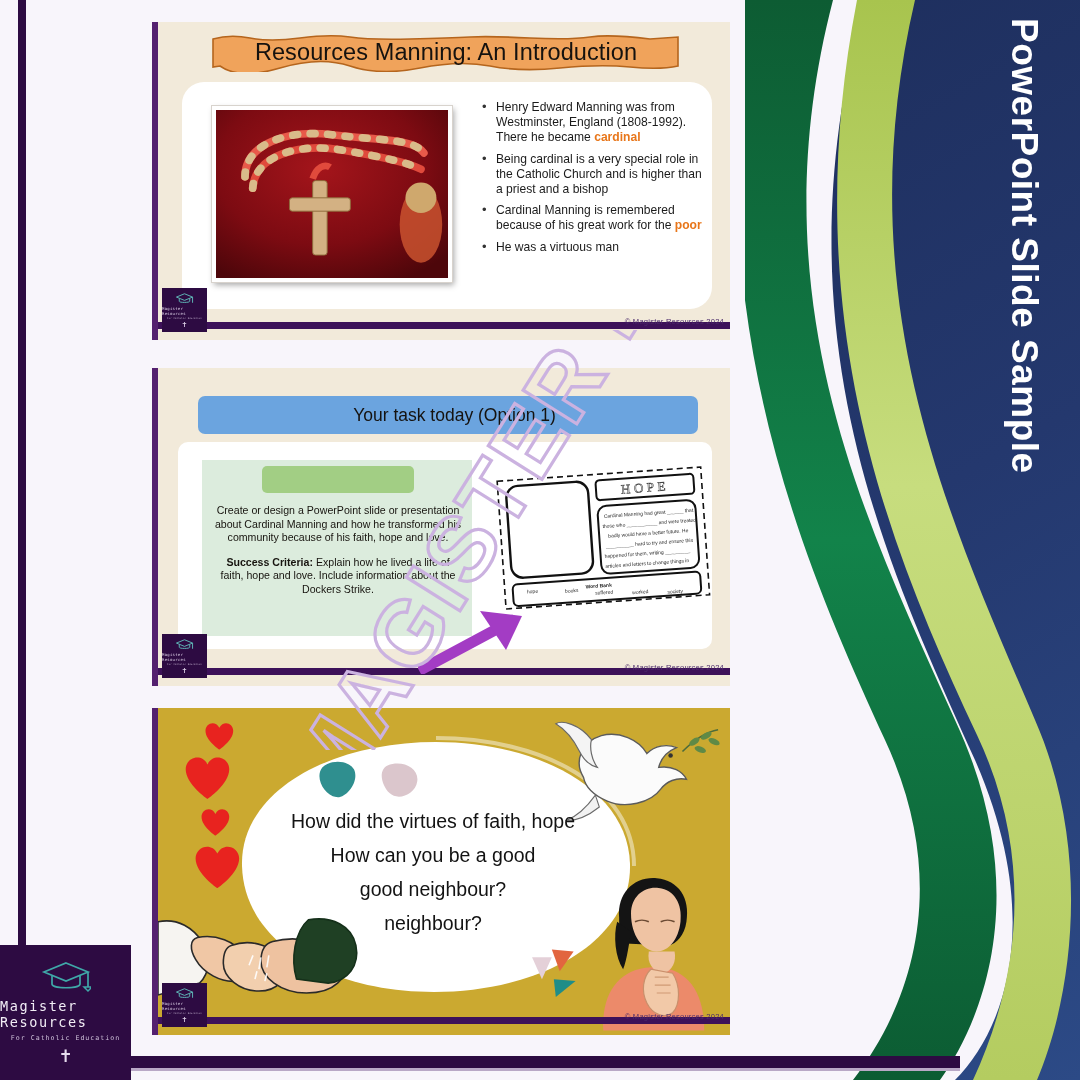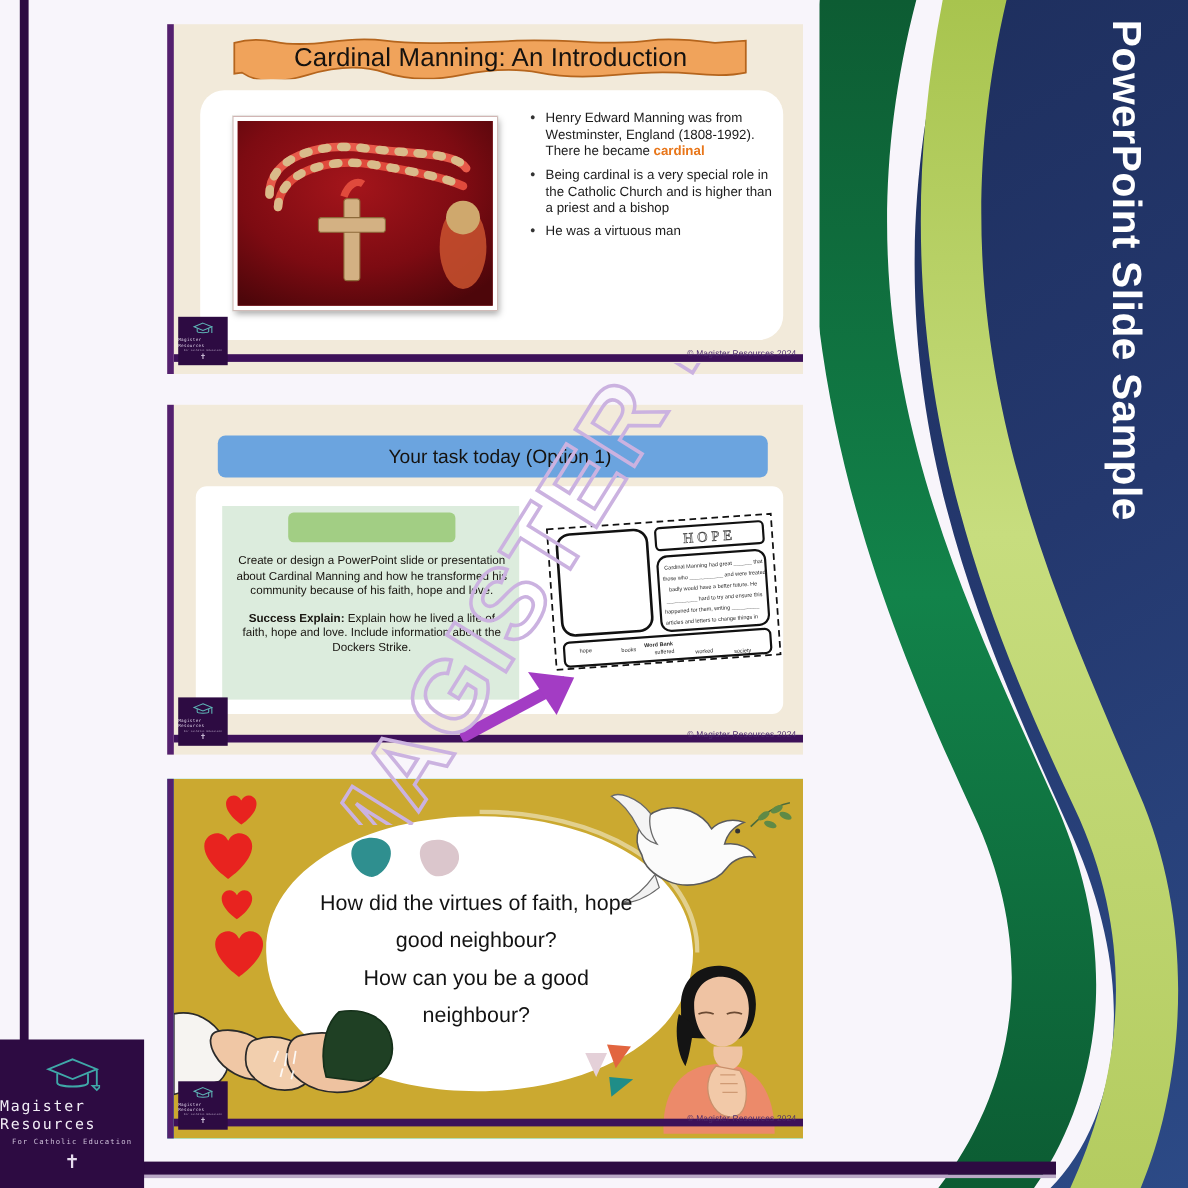--- a/index.html
+++ b/index.html
@@ -120,21 +120,21 @@
     text-align:center; font-size:10.6px; line-height:13.6px; color:#17140f;
   }
   .s2-task p + p { margin-top:11px; }
   .s2-task b { font-weight:bold; }
   .worksheet { position:absolute; left:318px; top:16px; width:216px; height:178px; }
 
   
   .arrow { position:absolute; left:418px; top:604px; width:118px; height:70px; }
 
   
-  #slide3 { top:708px; height:327px; background:#5eead4; }
+  #slide3 { top:708px; height:327px; background:#84cc16; }
   .s3-bg { position:absolute; inset:0; background:#cba930; }
   .s3-blob { position:absolute; left:78px; top:28px; width:400px; height:262px; }
   .s3-text {
     position:absolute; left:96px; top:96px; width:358px;
     text-align:center; font-size:19.5px; line-height:34px; color:#131313;
   }
   .s3-art { position:absolute; inset:0; }
 
   
   .watermark {
@@ -182,21 +182,21 @@
   </div>
 
   <div class="left-rule"></div>
 
   <div class="slide" id="slide1">
     <div class="slide-inner">
       <div class="s1-title-wrap">
         <svg class="s1-title-bg" viewBox="0 0 472 40" preserveAspectRatio="none">
           <path d="M3,7 Q20,2 40,6 T90,6 T140,5 T200,7 T260,5 T320,6 T380,5 T440,7 L468,5 L468,34 Q450,38 420,35 T350,36 T280,34 T210,36 T140,34 T70,36 T10,34 L3,35 Z" fill="#f0a35b" stroke="#b5651d" stroke-width="1.6"></path>
         </svg>
-        <div class="s1-title-txt">Cardinal Manning: An Introduction</div>
+        <div class="s1-title-txt">Resources Manning: An Introduction</div>
       </div>
 
       <div class="s1-card">
         <div class="s1-photo">
           <svg viewBox="0 0 240 176" width="100%" height="100%" preserveAspectRatio="none">
             <defs>
               <radialGradient id="velv" cx="45%" cy="35%" r="75%">
                 <stop offset="0%" stop-color="#a4151b"></stop>
                 <stop offset="60%" stop-color="#7d0b12"></stop>
                 <stop offset="100%" stop-color="#4d060a"></stop>
@@ -212,20 +212,21 @@
               <rect x="100" y="74" width="15" height="78" rx="3"></rect>
               <rect x="76" y="92" width="63" height="14" rx="3"></rect>
             </g>
             <ellipse cx="212" cy="120" rx="22" ry="40" fill="#c9522f" opacity=".85"></ellipse>
             <ellipse cx="212" cy="92" rx="16" ry="16" fill="#cfa86d"></ellipse>
           </svg>
         </div>
         <ul class="s1-bullets">
           <li><span>Henry Edward Manning was from Westminster, England (1808-1992). There he became </span><span class="hl">cardinal</span></li>
           <li><span>Being cardinal is a very special role in the Catholic Church and is higher than a priest and a bishop</span></li>
+          <li><span>Cardinal Manning is remembered because of his great work for the </span><span class="hl">poor</span></li>
           <li><span>He was a virtuous man</span></li>
         </ul>
       </div>
 
       <div class="slide-footbar"></div>
       <div class="slide-copy">© Magister Resources 2024</div>
       <div class="slide-badge">
         <svg class="cap2" viewBox="0 0 40 26">
           <path d="M20,3 L37,10 L20,17 L3,10 Z" fill="none" stroke="#5fb8b8" stroke-width="2"></path>
           <path d="M9,13 L9,19 C9,22 31,22 31,19 L31,13" fill="none" stroke="#5fb8b8" stroke-width="2"></path>
@@ -240,21 +241,21 @@
 
   <div class="slide" id="slide2">
     <div class="slide-inner">
       <div class="s2-title">Your task today (Option 1)</div>
 
       <div class="s2-card">
         <div class="s2-green-panel">
           <div class="s2-green-bar"></div>
           <div class="s2-task">
             <p>Create or design a PowerPoint slide or presentation about Cardinal Manning and how he transformed his community because of his faith, hope and love.</p>
-            <p><b>Success Explain:</b><span> Explain how he lived a life of faith, hope and love. Include information about the Dockers Strike.</span></p>
+            <p><b>Success Criteria:</b><span> Explain how he lived a life of faith, hope and love. Include information about the Dockers Strike.</span></p>
           </div>
         </div>
 
         <div class="worksheet">
           <svg viewBox="0 0 216 178" width="100%" height="100%">
             <g transform="rotate(-4 108 89)">
               <rect x="6" y="16" width="204" height="128" fill="#ffffff" stroke="#111" stroke-width="1.6" stroke-dasharray="6 4"></rect>
               <rect x="14" y="22" width="82" height="92" rx="12" fill="#fff" stroke="#111" stroke-width="2.4"></rect>
               <rect x="104" y="22" width="98" height="20" rx="4" fill="#fff" stroke="#111" stroke-width="2"></rect>
               <text x="153" y="37" font-family="'Liberation Serif',serif" font-size="13" letter-spacing="3.5" text-anchor="middle" fill="none" stroke="#444" stroke-width="0.6">HOPE</text>
@@ -365,22 +366,22 @@
               <path d="M104,46 L102,58"></path>
               <path d="M112,44 L110,56"></path>
             <path d="M100,60 L98,68"></path>
               <path d="M110,62 L108,70"></path>
           </g>
         </g>
       </svg>
 
       <div class="s3-text">
         <div>How did the virtues of faith, hope</div>
+        <div>How can you be a good</div>
         <div>good neighbour?</div>
-        <div>How can you be a good</div>
         <div>neighbour?</div>
       </div>
 
       <div class="slide-footbar"></div>
       <div class="slide-copy">© Magister Resources 2024</div>
       <div class="slide-badge">
         <svg class="cap2" viewBox="0 0 40 26">
           <path d="M20,3 L37,10 L20,17 L3,10 Z" fill="none" stroke="#5fb8b8" stroke-width="2"></path>
           <path d="M9,13 L9,19 C9,22 31,22 31,19 L31,13" fill="none" stroke="#5fb8b8" stroke-width="2"></path>
           <path d="M37,10 L37,22" stroke="#5fb8b8" stroke-width="2"></path>

